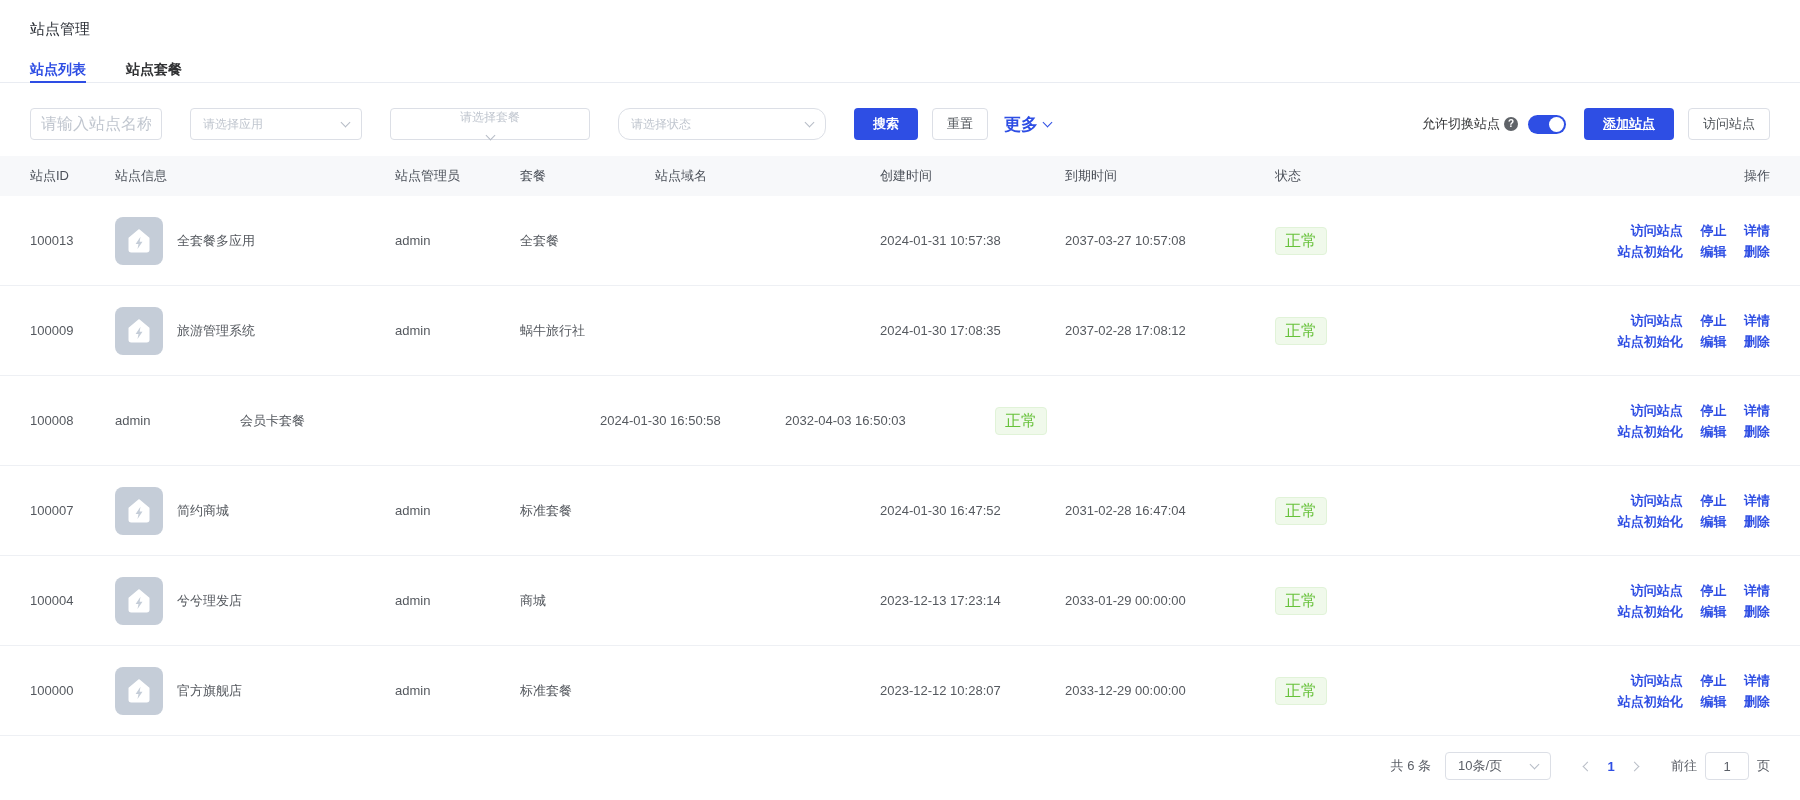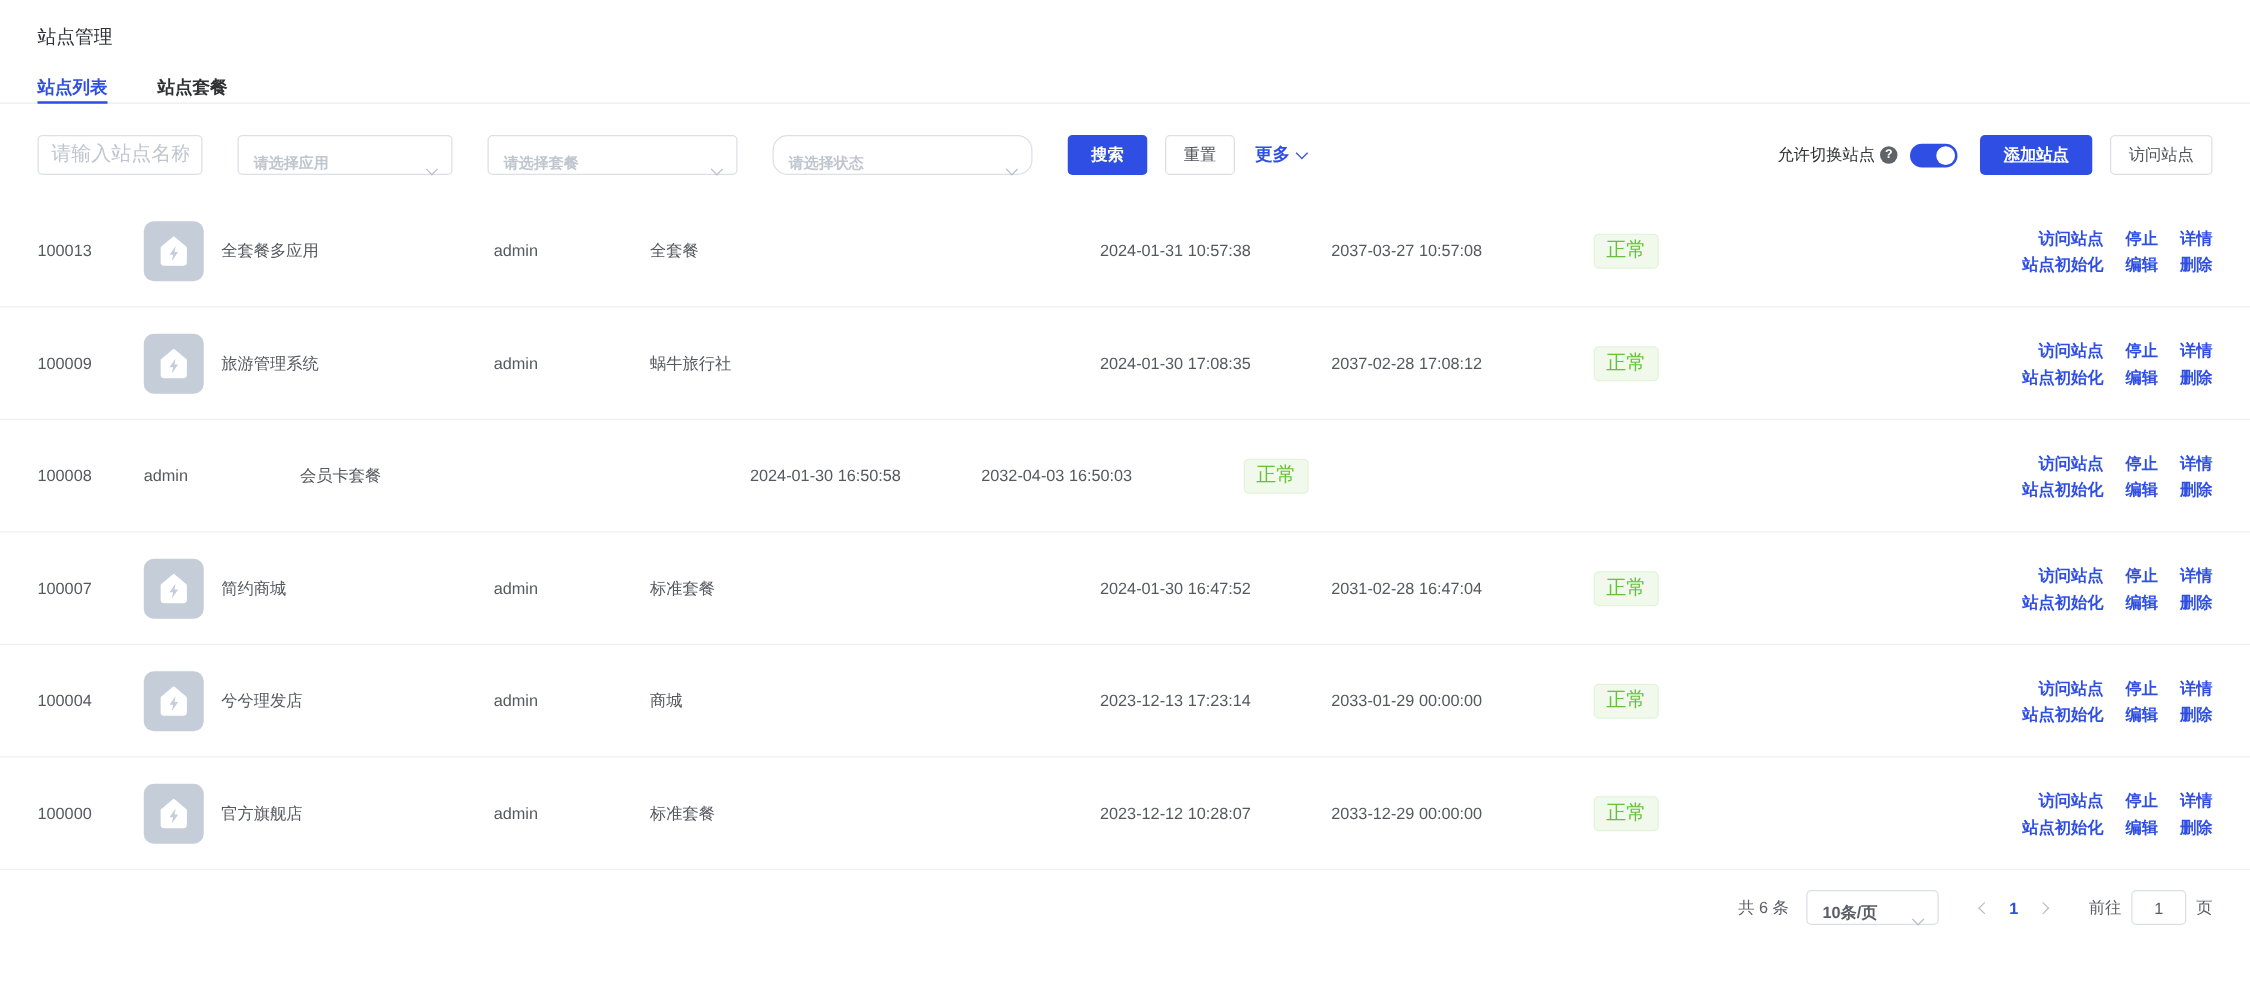--- a/index.html
+++ b/index.html
@@ -21,36 +21,36 @@
   .tab{font-size:14px;font-weight:700;color:#303133;padding-bottom:3px;position:relative;cursor:pointer;}
   .tab.active{color:var(--primary);}
   .tab.active::after{content:"";position:absolute;left:0;right:0;bottom:-1px;height:2px;background:var(--primary);}
   
   .filter-bar{display:flex;align-items:center;padding:24px 30px 0;height:58px;}
   .f-input{width:132px;height:32px;border:1px solid var(--border);border-radius:4px;
     font-size:16px;padding:0 10px;color:#606266;outline:none;
     font-family:"Liberation Sans","DejaVu Sans",sans-serif;}
   .f-input::placeholder{color:#c0c6cf;}
   .f-select{height:32px;border:1px solid var(--border);border-radius:4px;display:flex;
-    align-items:flex-end;justify-content:space-between;padding:0 12px;font-size:12px;
-    color:#c0c6cf;cursor:pointer;background:#fff;font-weight:bold;}
+    align-items:center;justify-content:space-between;padding:0 12px;font-size:12px;
+    color:#c0c6cf;cursor:pointer;background:#fff;}
   .sel-app{width:172px;margin-left:28px;}
-  .sel-pkg{width:200px;margin-left:28px;}
+  .sel-pkg{width:200px;margin-left:28px;flex-direction:column;}
   .sel-status{width:208px;margin-left:28px;border-radius:12px;}
   .chev{width:7px;height:7px;border-right:1px solid #b6bcc6;border-bottom:1px solid #b6bcc6;
     transform:rotate(45deg);margin-top:-3px;flex:none;}
   .chev.primary{border-color:var(--primary);}
   .btn{height:32px;border-radius:4px;font-size:13px;display:inline-flex;align-items:center;
     justify-content:center;cursor:pointer;border:1px solid transparent;
     font-family:"Liberation Sans","DejaVu Sans",sans-serif;}
   .btn-primary{background:var(--primary);color:#fff;padding:0 18px;font-weight:600;}
   .btn-plain{background:#fff;border-color:var(--border);color:#4e5358;padding:0 14px;}
   .btn-search{margin-left:28px;}
   .btn-reset{margin-left:14px;}
-  .more-link{margin-left:16px;color:var(--primary);font-size:14px;font-weight:600;
+  .more-link{margin-left:16px;color:var(--primary);font-size:17px;font-weight:600;
     display:inline-flex;align-items:center;gap:6px;cursor:pointer;}
   .right-group{margin-left:auto;display:flex;align-items:center;}
   .switch-label{font-size:13px;color:#303133;}
   .help-icon{width:14px;height:14px;border-radius:50%;background:#5f6368;color:#fff;
     font-size:10px;line-height:14px;text-align:center;margin-left:4px;font-weight:700;}
   .toggle{width:38px;height:19px;border-radius:10px;background:var(--primary);
     position:relative;margin-left:10px;cursor:pointer;flex:none;}
   .toggle .knob{position:absolute;top:2px;right:2px;width:15px;height:15px;border-radius:50%;background:#fff;}
   .btn-add{margin-left:18px;text-decoration:underline;}
   .btn-visit{margin-left:14px;}
@@ -126,20 +126,31 @@
     <span class="help-icon">?</span>
     <span class="toggle">
         <span class="knob"></span>
       </span>
     <button class="btn btn-primary btn-add">添加站点</button>
     <button class="btn btn-plain btn-visit">访问站点</button>
   </div>
 </div>
 
 <div class="table">
+  <div class="thead">
+    <div class="c-id">站点ID</div>
+    <div class="c-info">站点信息</div>
+    <div class="c-admin">站点管理员</div>
+    <div class="c-pkg">套餐</div>
+    <div class="c-domain">站点域名</div>
+    <div class="c-created">创建时间</div>
+    <div class="c-expires">到期时间</div>
+    <div class="c-status">状态</div>
+    <div class="c-actions">操作</div>
+  </div>
   <div>
   <div class="trow">
     <div class="c-id">100013</div>
     <div class="c-info">
       <span class="site-icon">
         <svg width="30" height="30" viewBox="0 0 24 24">
           <path d="M12 3.4 L19.6 9.8 V19 a1.4 1.4 0 0 1 -1.4 1.4 H5.8 A1.4 1.4 0 0 1 4.4 19 V9.8 Z" fill="#ffffff" stroke="#ffffff" stroke-width="1.6" stroke-linejoin="round"></path>
           <path d="M13.2 8.6 L9.3 14.3 h2.3 l-0.8 4 4-5.8 h-2.3 z" fill="#c5cdd8"></path>
         </svg>
       </span>

